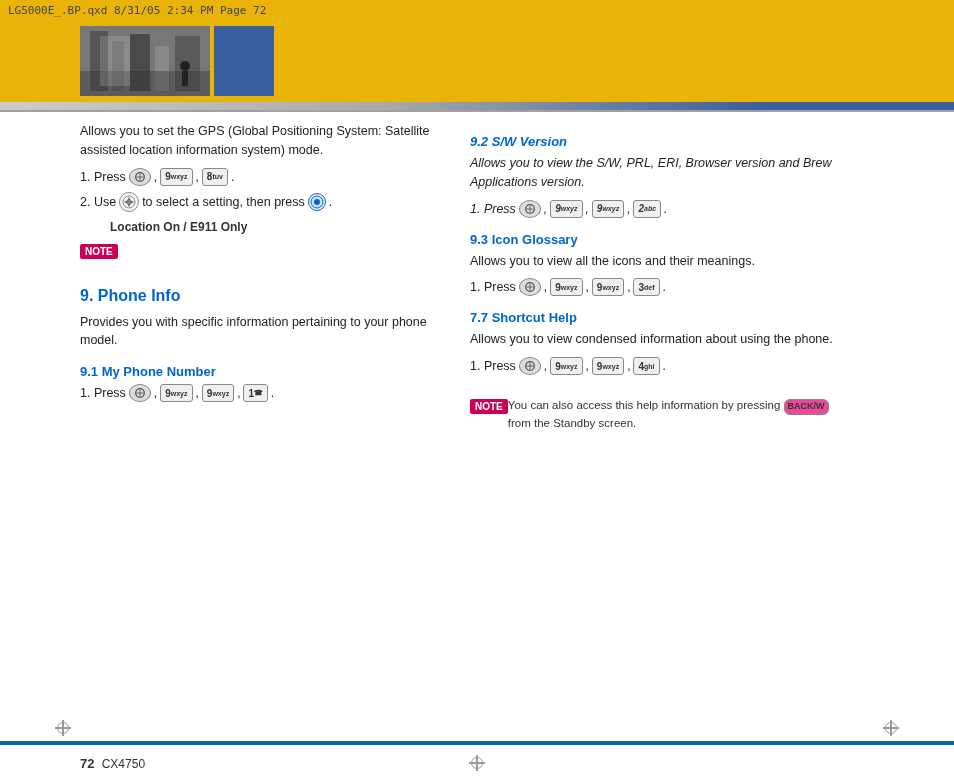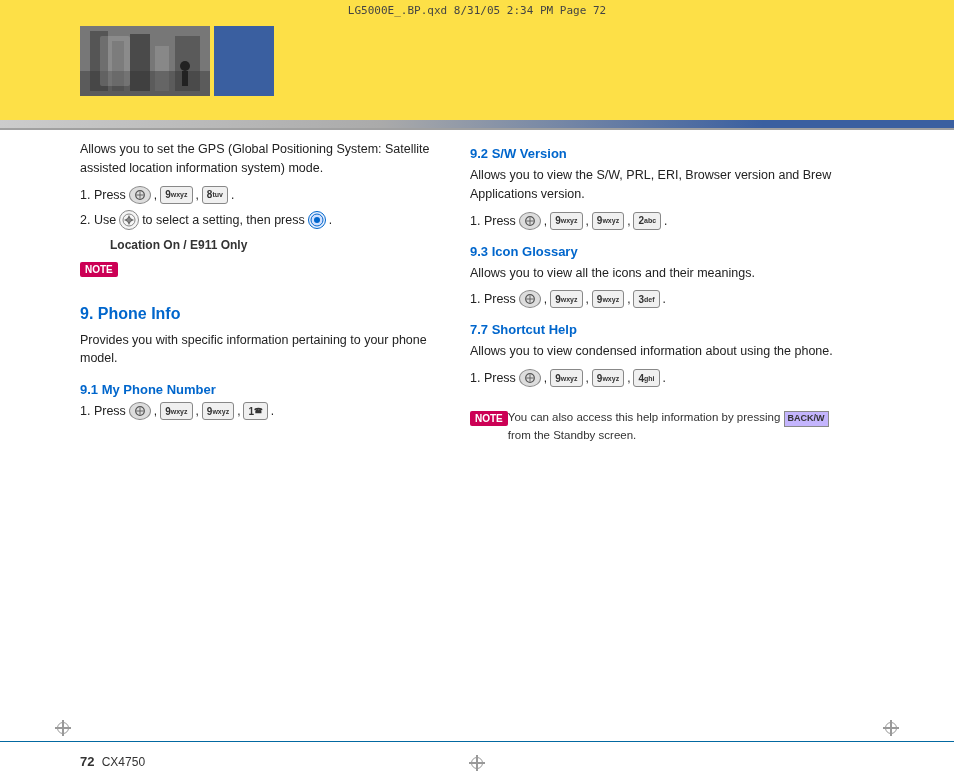--- a/index.html
+++ b/index.html
@@ -10,25 +10,24 @@
       font-family: Arial, Helvetica, sans-serif;
       font-size: 13px;
       color: #222;
       position: relative;
       overflow: hidden;
     }
 
     
     .header-bar {
       width: 100%;
-      height: 130px;
-      background: #fde047;
+      height: 112px;
+      background: #eab308;
       position: relative;
       border-bottom: 2px solid #a0a0a0;
-      text-align: center;
     }
     .header-top-text {
       font-size: 11px;
       color: #444;
       padding: 4px 8px;
       font-family: monospace;
     }
     .header-image-area {
       display: flex;
       align-items: center;
@@ -175,21 +174,21 @@
       line-height: 1.5;
     }
 
     
     .footer {
       position: absolute;
       bottom: 0;
       left: 0;
       right: 0;
       height: 40px;
-      border-top: 1px solid #0369a1;
+      border-top: 4px solid #0369a1;
       display: flex;
       align-items: center;
       padding: 0 80px;
     }
     .footer-page {
       font-size: 13px;
       font-weight: bold;
       color: #333;
     }
 
@@ -256,25 +255,25 @@
       border: 1.5px solid #0066cc;
       border-radius: 50%;
       font-size: 8px;
       color: #0066cc;
       background: #e8f0ff;
     }
 
     .inline-key {
       display: inline-block;
       border: 1px solid #888;
-      border-radius: 0;
+      border-radius: 6px;
       padding: 0 3px;
       font-size: 9px;
       font-weight: bold;
-      background: #c4b5fd;
+      background: #ec4899;
       color: #333;
       white-space: nowrap;
     }
   </style>
 </head>
 <body>
 
 <div class="crossmark tl">
     <div class="regmark"></div>
   </div>
@@ -389,21 +388,21 @@
           <span class="key-btn">1<sub style="font-size:7px">☎</sub></span>
           <span class="comma-sep">.</span>
         </div>
       </div>
     </div>
 
   </div>
 
   <div class="right-col">
 
-    <div style="margin-top: 6px;">
+    <div style="margin-top: 12px; font-style: italic;">
       <div class="subsection-title" style="margin-top:0;">9.2 S/W Version</div>
       <div class="body-text">Allows you to view the S/W, PRL, ERI, Browser version and Brew Applications version.</div>
       <div class="instruction-line">
         <span>1. Press</span>
         <span class="key-btn menu">
           <svg width="14" height="14" viewBox="0 0 14 14">
               <circle cx="7" cy="7" r="5" fill="none" stroke="#555" stroke-width="1.5"></circle>
               <line x1="7" y1="3" x2="7" y2="11" stroke="#555" stroke-width="1"></line>
               <line x1="3" y1="7" x2="11" y2="7" stroke="#555" stroke-width="1"></line>
             </svg>

